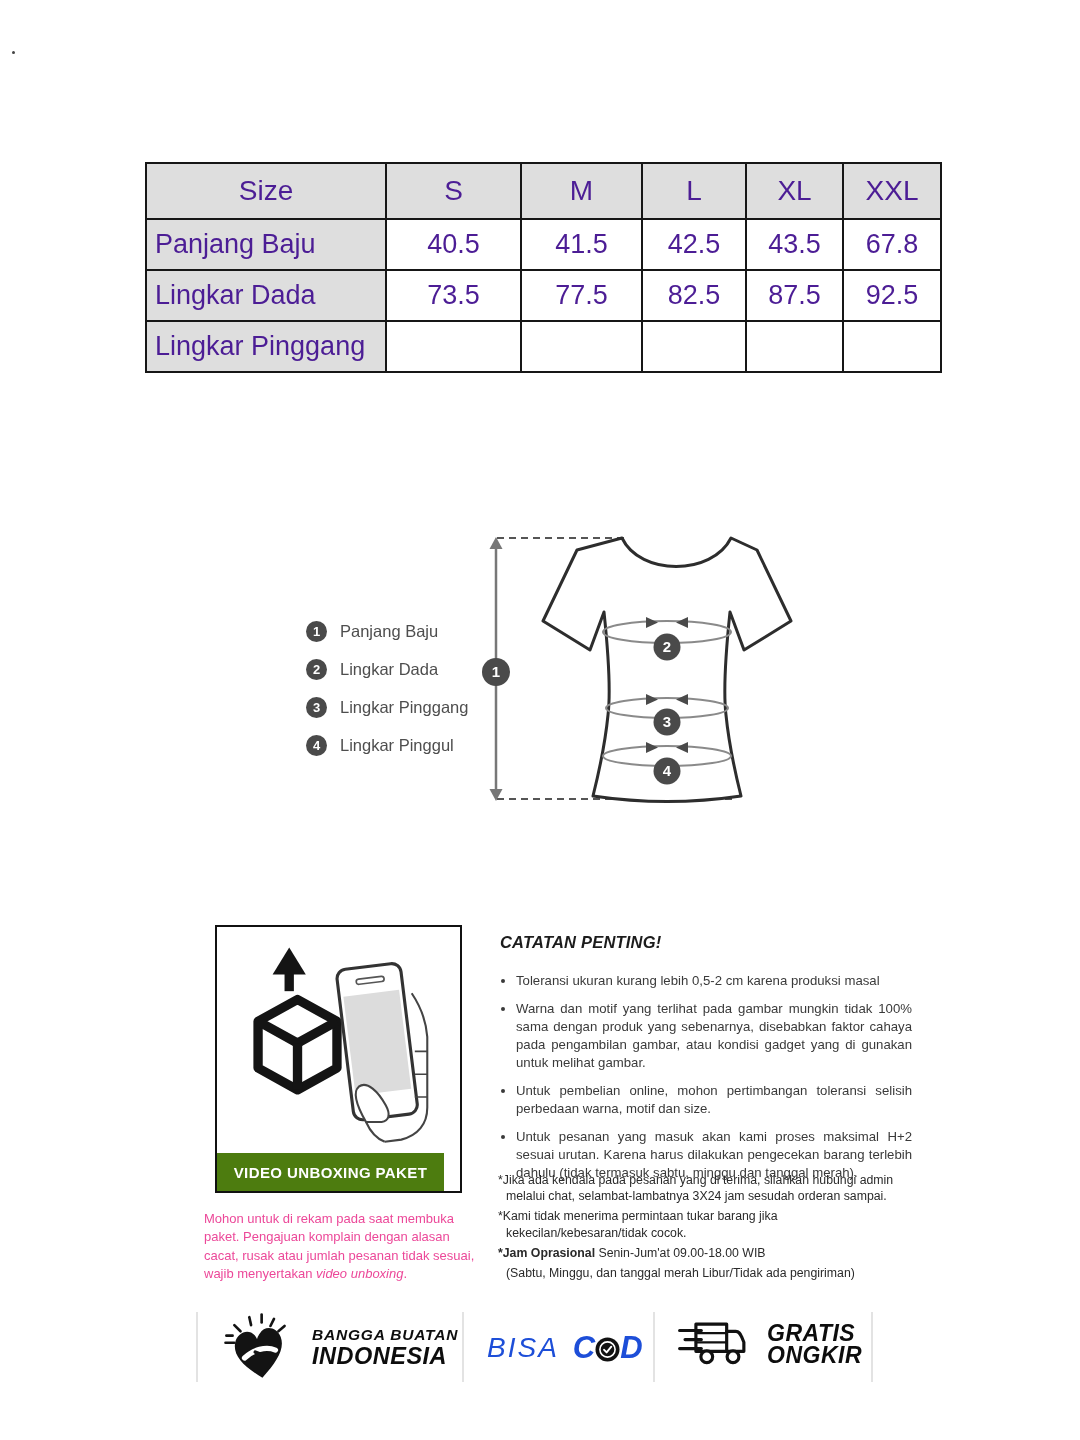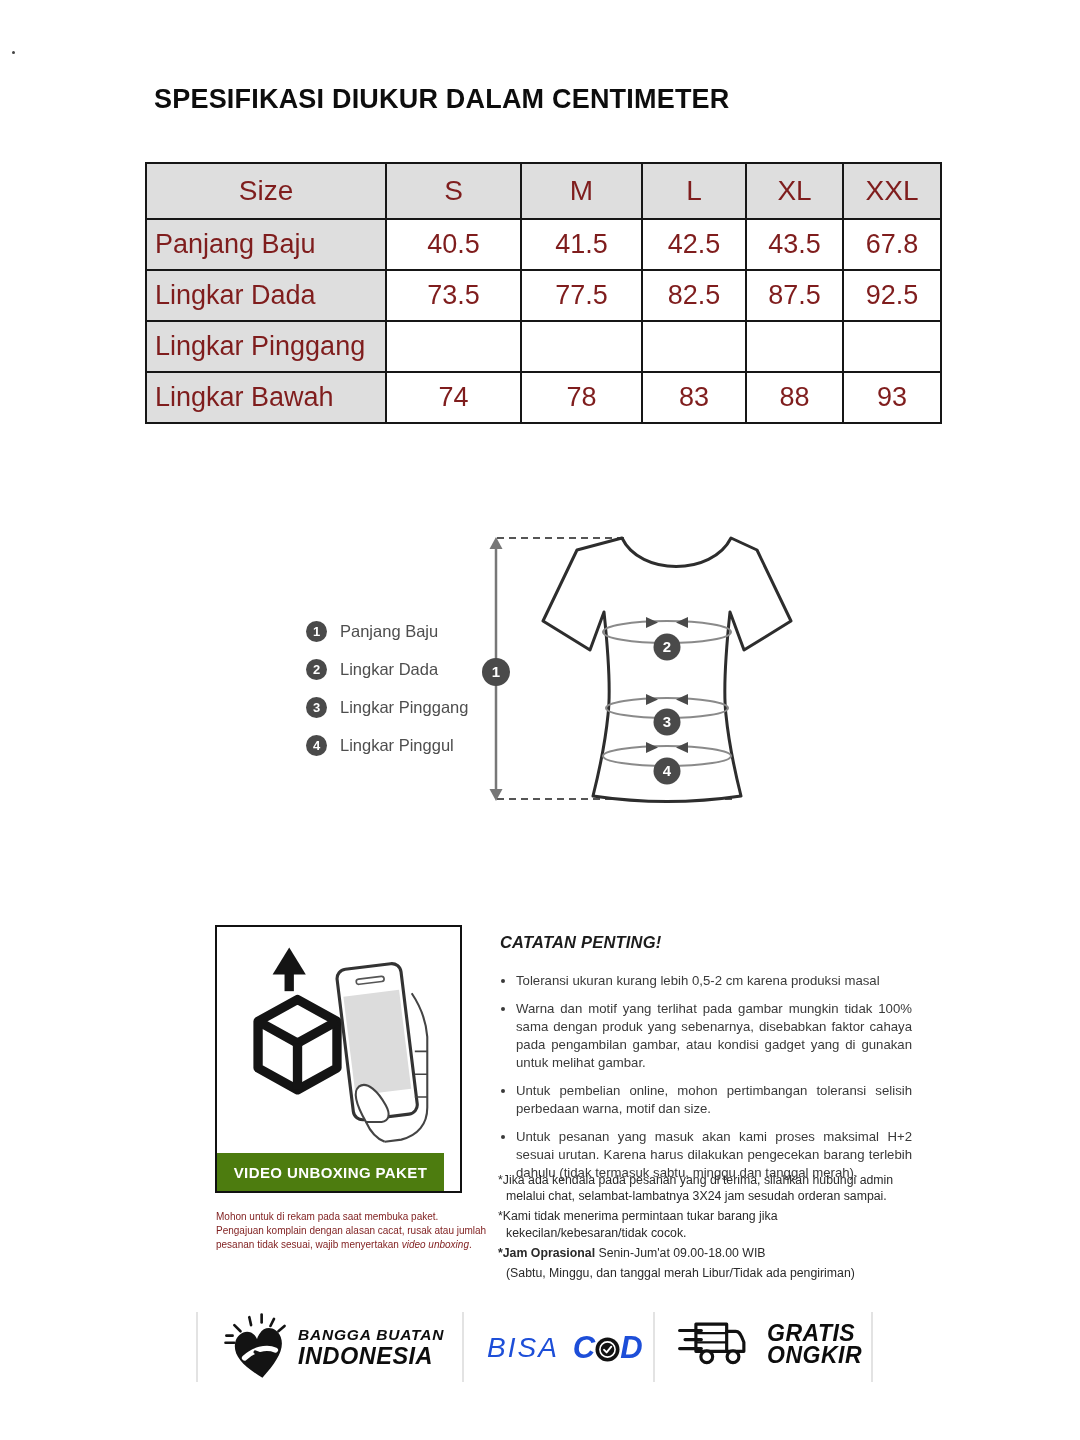--- a/index.html
+++ b/index.html
@@ -9,73 +9,72 @@
 
   
   .stray-dot{left:12px;top:51px;width:3px;height:3px;background:#444;border-radius:50%;}
 
   
   .page-title{left:154px;top:84px;font-size:27px;font-weight:bold;color:#0d0d0d;letter-spacing:.2px;}
 
   
   .size-table{left:145px;top:162px;border-collapse:collapse;table-layout:fixed;width:795px;}
   .size-table th,.size-table td{border:2px solid #161616;padding:0;font-weight:normal;
-      font-size:27px;color:#7f1d1d;text-align:center;vertical-align:middle;background:#fff;}
+      font-size:27px;color:#4c1d95;text-align:center;vertical-align:middle;background:#fff;}
   .size-table th{background:#dedede;height:54px;font-size:28px;}
   .size-table td{height:49px;}
   .size-table td.rowlabel{background:#dedede;text-align:left;padding-left:8px;}
 
   
   .legend{left:306px;top:612px;}
   .legend-item{display:flex;align-items:center;height:38px;gap:13px;}
   .legend-num{width:21px;height:21px;border-radius:50%;background:#4a4a4a;color:#fff;
       font-size:13px;font-weight:bold;display:flex;align-items:center;justify-content:center;flex:0 0 21px;}
   .legend-label{font-size:16.5px;color:#4e4e4e;}
 
   
   .diagram-svg{left:478px;top:520px;}
 
   
   .unbox-box{left:215px;top:925px;width:247px;height:268px;border:2.5px solid #111;box-sizing:border-box;background:#fff;}
   .unbox-art{position:absolute;left:12px;top:8px;}
   .unbox-caption{position:absolute;left:0;right:16px;bottom:0;height:38px;background:#4d7c0f;color:#fff;
       display:flex;align-items:center;justify-content:center;font-size:15px;font-weight:bold;letter-spacing:.4px;}
-  .unbox-note{left:216px;top:1210px;width:272px;font-size:10px;line-height:1.42;color:#7f1d1d;}
+  .unbox-note{left:204px;top:1210px;width:272px;font-size:13px;line-height:1.42;color:#ec4899;}
   .unbox-note i{font-style:italic;}
 
   
   .notes-heading{left:500px;top:933px;font-size:16.5px;font-weight:800;color:#1c1c1c;letter-spacing:.2px;font-style:italic;}
   .notes-list{left:498px;top:972px;width:396px;margin:0;padding:0 0 0 18px;}
   .notes-list li{font-size:13.2px;line-height:1.36;color:#3a3a3a;text-align:justify;margin-bottom:10px;}
   .footnotes{left:498px;top:1172px;width:420px;font-size:12.3px;line-height:1.32;color:#2a2a2a;}
   .footnote{padding-left:8px;text-indent:-8px;margin-bottom:4px;}
   .footnote b{font-weight:bold;}
 
   
   .divider{width:1.5px;background:#e3e3e3;top:1312px;height:70px;}
-  .badge-made{left:222px;top:1310px;display:flex;align-items:center;gap:2px;}
+  .badge-made{left:222px;top:1310px;display:flex;align-items:center;gap:16px;}
   .made-text{display:flex;flex-direction:column;font-style:italic;color:#0d0d0d;}
   .made-line1{font-size:15.5px;font-weight:700;letter-spacing:.8px;}
   .made-line2{font-size:23.5px;font-weight:900;letter-spacing:.5px;margin-top:-1px;}
   .badge-cod{left:487px;top:1326px;height:44px;display:flex;align-items:center;font-style:italic;color:#1d4ed8;}
   .cod-bisa{font-size:28px;font-weight:400;letter-spacing:2px;margin-right:14px;}
   .cod-letter{font-size:31px;font-weight:900;}
   .cod-icon{margin:2px -1px 0 -1px;display:block;}
   .badge-ship{left:676px;top:1314px;display:flex;align-items:center;gap:15px;}
   .ship-text{display:flex;flex-direction:column;font-style:italic;font-weight:900;color:#0d0d0d;
       font-size:23px;line-height:.95;letter-spacing:.5px;}
 </style>
 </head>
 <body>
 
 <div id="page">
 
   <div class="abs stray-dot"></div>
 
-  <div class="abs page-title">SPESIFIKASI DIUKUR DALAM CENTIMETER</div>
 
   <table class="abs size-table">
     <colgroup>
         <col style="width:240px">
         <col style="width:135px">
         <col style="width:121px">
         <col style="width:104px">
         <col style="width:97px">
         <col style="width:98px">
       </colgroup>
@@ -105,28 +104,20 @@
       <td>92.5</td>
     </tr>
     <tr>
       <td class="rowlabel">Lingkar Pinggang</td>
       <td></td>
       <td></td>
       <td></td>
       <td></td>
       <td></td>
     </tr>
-    <tr>
-      <td class="rowlabel">Lingkar Bawah</td>
-      <td>74</td>
-      <td>78</td>
-      <td>83</td>
-      <td>88</td>
-      <td>93</td>
-    </tr>
   </tbody>
     </table>
 
   <div class="abs legend">
     <div class="legend-item">
       <span class="legend-num">1</span>
       <span class="legend-label">Panjang Baju</span>
     </div>
     <div class="legend-item">
       <span class="legend-num">2</span>

